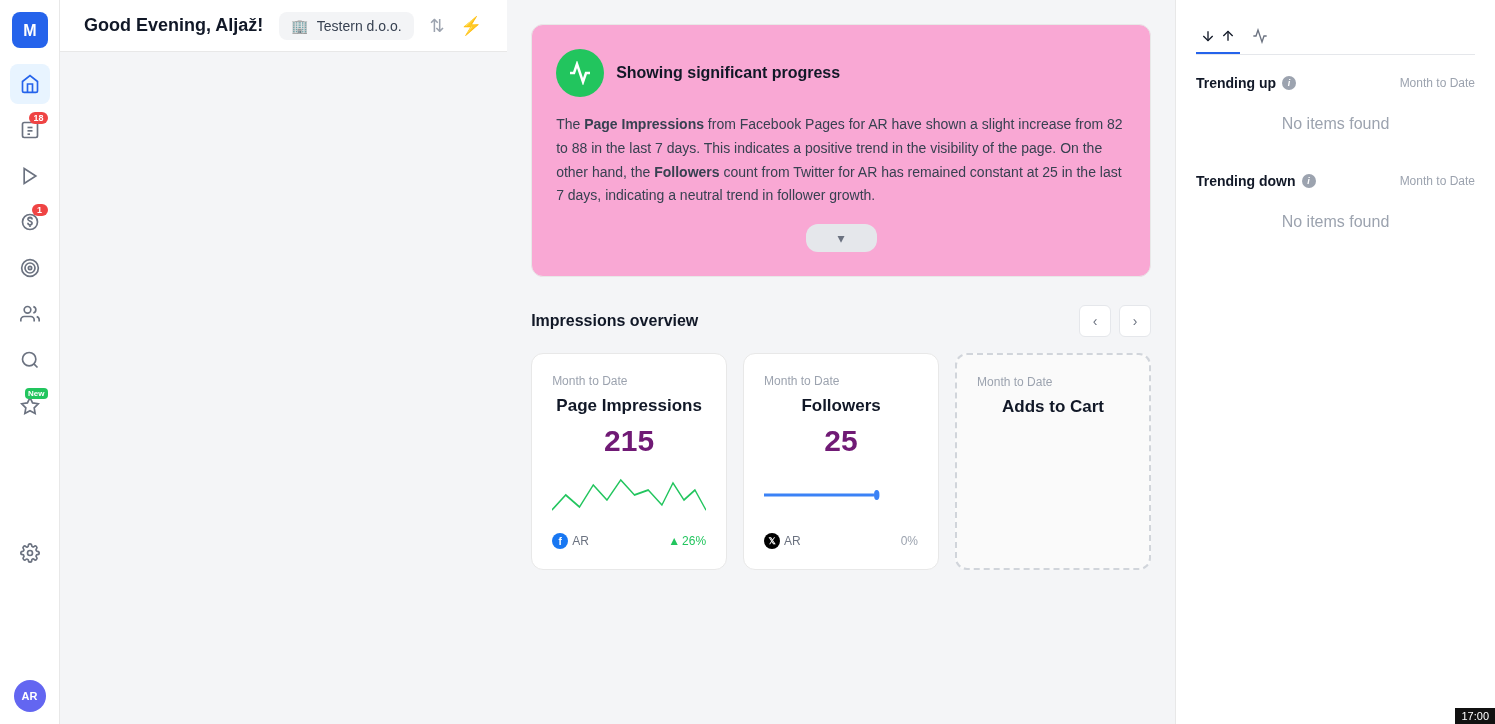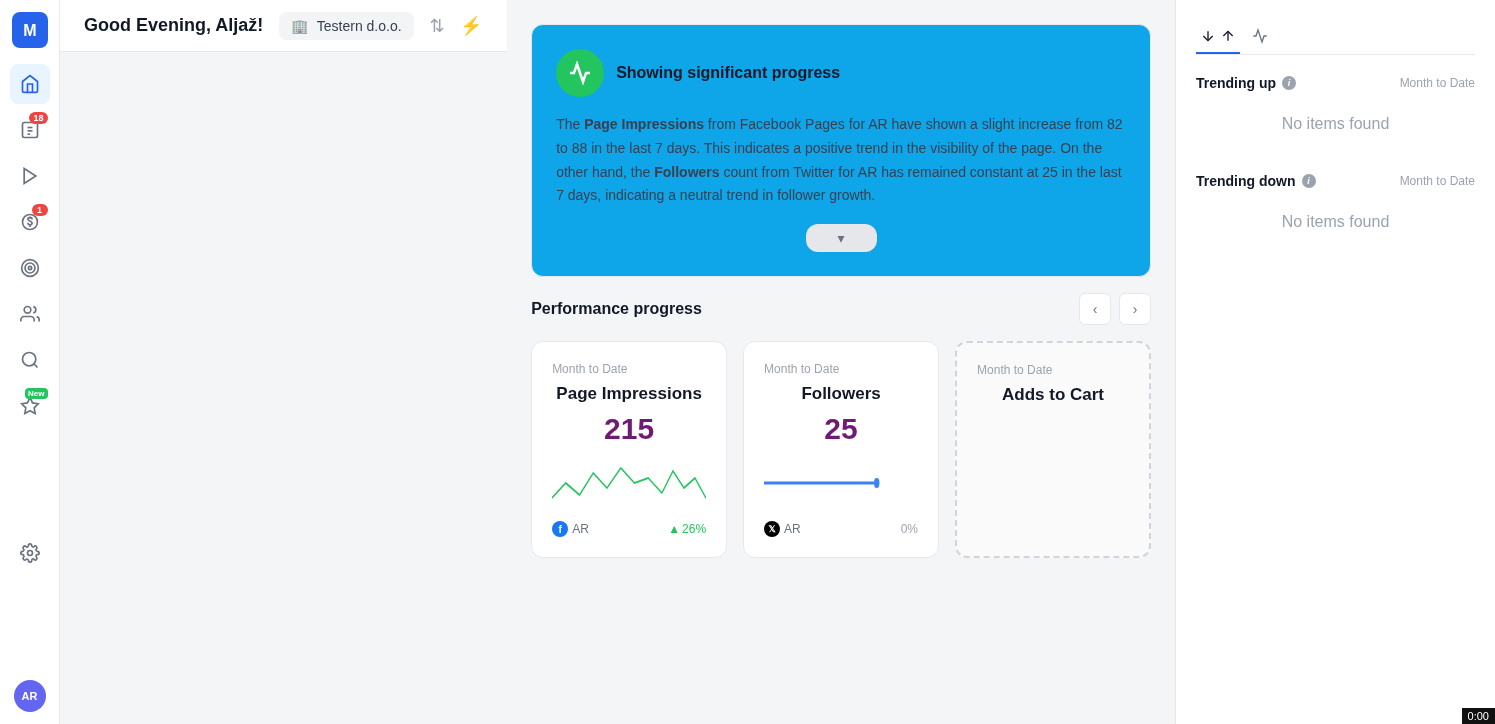--- a/index.html
+++ b/index.html
@@ -127,24 +127,24 @@
     }
 
     .main-content {
       flex: 1;
       padding: 24px;
       overflow-y: auto;
     }
 
     
     .progress-card {
-      background: #0ea5e9;
+      background: #f9a8d4;
       border-radius: 12px;
       padding: 24px;
-      margin-bottom: 16px;
+      margin-bottom: 28px;
       border: 1px solid #e8e8e8;
     }
     .progress-card-header {
       display: flex;
       align-items: center;
       justify-content: space-between;
       margin-bottom: 16px;
     }
     .progress-card-title {
       display: flex;
@@ -521,21 +521,21 @@
         </div>
         <p class="progress-text">
           The <strong>Page Impressions</strong> from Facebook Pages for AR have shown a slight increase from 82 to 88 in the last 7 days. This indicates a positive trend in the visibility of the page. On the other hand, the <strong>Followers</strong> count from Twitter for AR has remained constant at 25 in the last 7 days, indicating a neutral trend in follower growth.
         </p>
         <div class="expand-bar">
           <button class="expand-btn">▾</button>
         </div>
       </div>
 
       <div class="perf-header">
-        <div class="perf-title">Performance progress</div>
+        <div class="perf-title">Impressions overview</div>
         <div class="nav-btns">
           <button class="nav-btn">‹</button>
           <button class="nav-btn">›</button>
         </div>
       </div>
 
       <div class="cards-grid">
 
         <div class="metric-card">
           <div class="metric-label">Month to Date</div>
@@ -626,13 +626,13 @@
           </div>
           <span class="trending-date">Month to Date</span>
         </div>
         <div class="no-items">No items found</div>
       </div>
 
     </div>
   </div>
 </div>
 
-<div class="bottom-timer">0:00</div>
+<div class="bottom-timer">17:00</div>
 
 </body></html>

